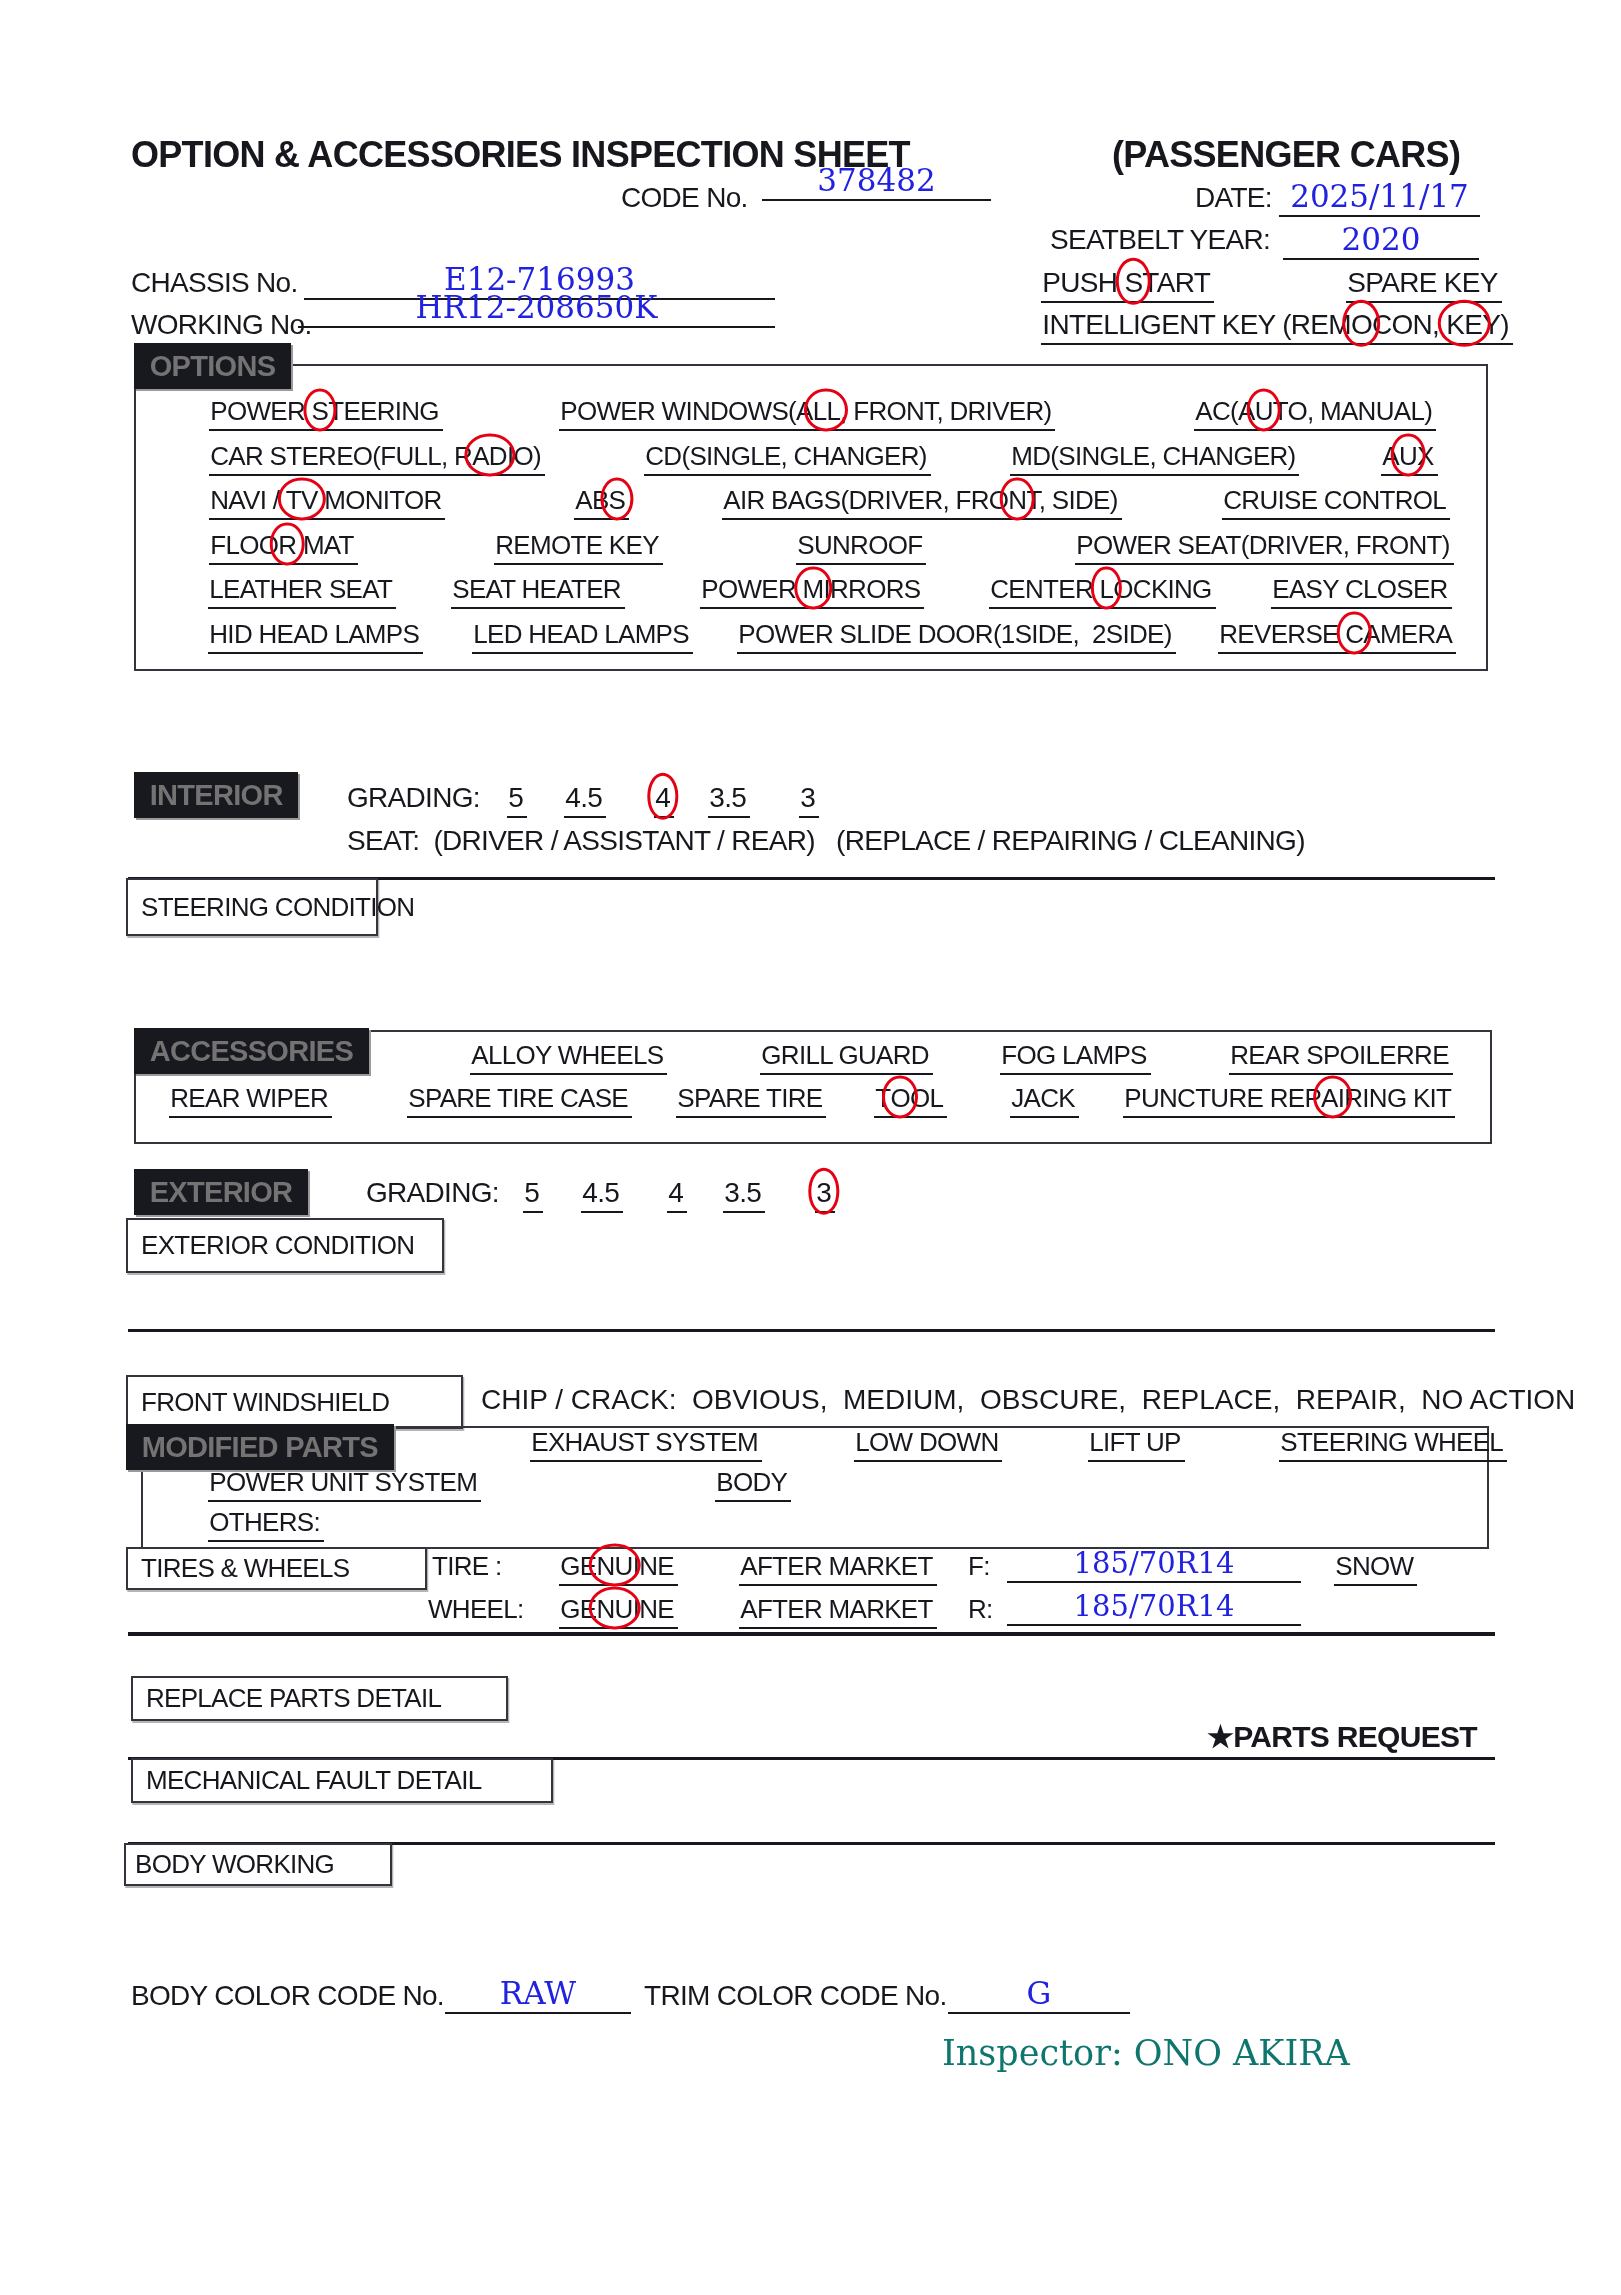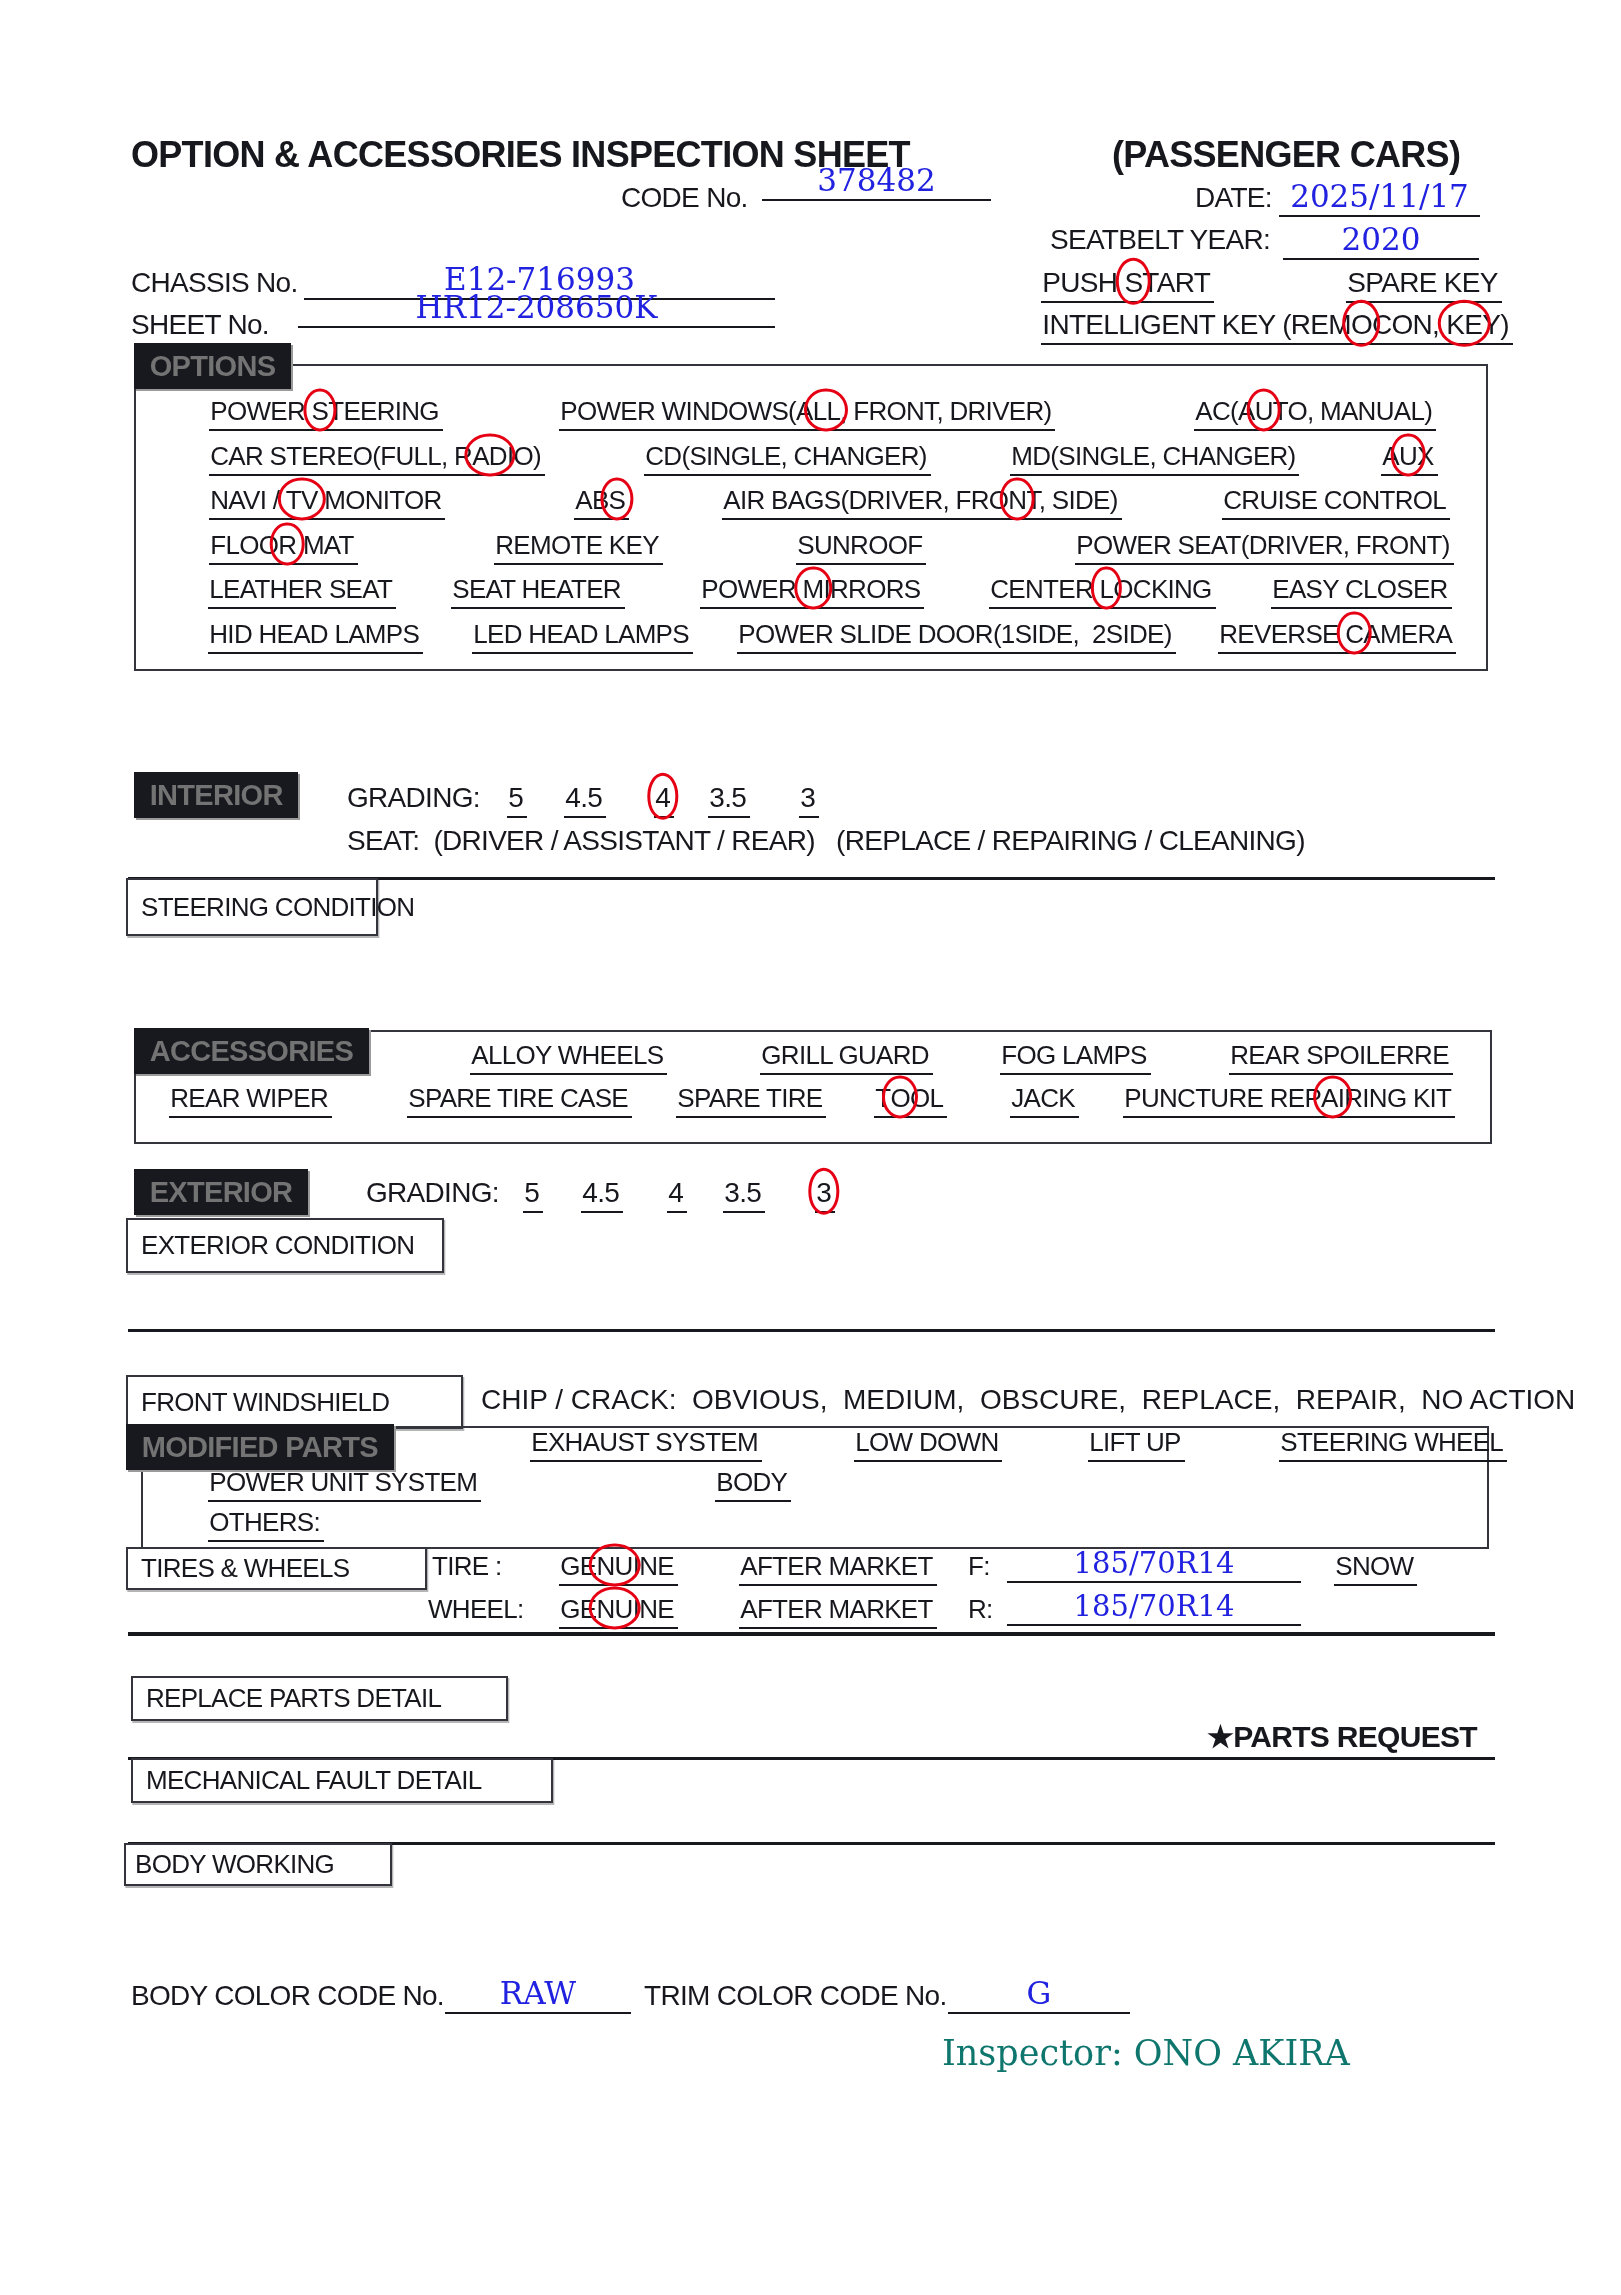--- a/index.html
+++ b/index.html
@@ -68,21 +68,21 @@
     <span class="hw">2020</span>
   </div>
 
   <div class="abs big" style="left:131px;top:267px;">CHASSIS No.</div>
   <div class="fline" style="left:304px;top:252px;width:471px;height:46px;">
     <span class="hw">E12-716993</span>
   </div>
   <div class="abs big" style="left:1041px;top:267px;"><span class="u">PUSH <span class="cw">S</span>TART</span></div>
   <div class="abs big" style="left:1346px;top:267px;"><span class="u">SPARE KEY</span></div>
 
-  <div class="abs big" style="left:131px;top:309px;">SHEET No.</div>
+  <div class="abs big" style="left:131px;top:309px;">WORKING No.</div>
   <div class="fline" style="left:298px;top:280px;width:477px;height:46px;">
     <span class="hw">HR12-208650K</span>
   </div>
   <div class="abs big" style="left:1041px;top:309px;"><span class="u">INTELLIGENT KEY (REM<span class="cw">O</span>CON, <span class="cw">KE</span>Y)</span></div>
 
   <div class="obox" style="left:134px;top:364px;width:1350px;height:303px;"></div>
   <div class="abs hdr" style="left:134px;top:343px;">OPTIONS</div>
 
   <div class="abs lbl" style="left:209px;top:396px;"><span class="u">POWER <span class="cw">S</span>TEERING</span></div>
   <div class="abs lbl" style="left:559px;top:396px;"><span class="u">POWER WINDOWS(A<span class="cw">LL</span>, FRONT, DRIVER)</span></div>

